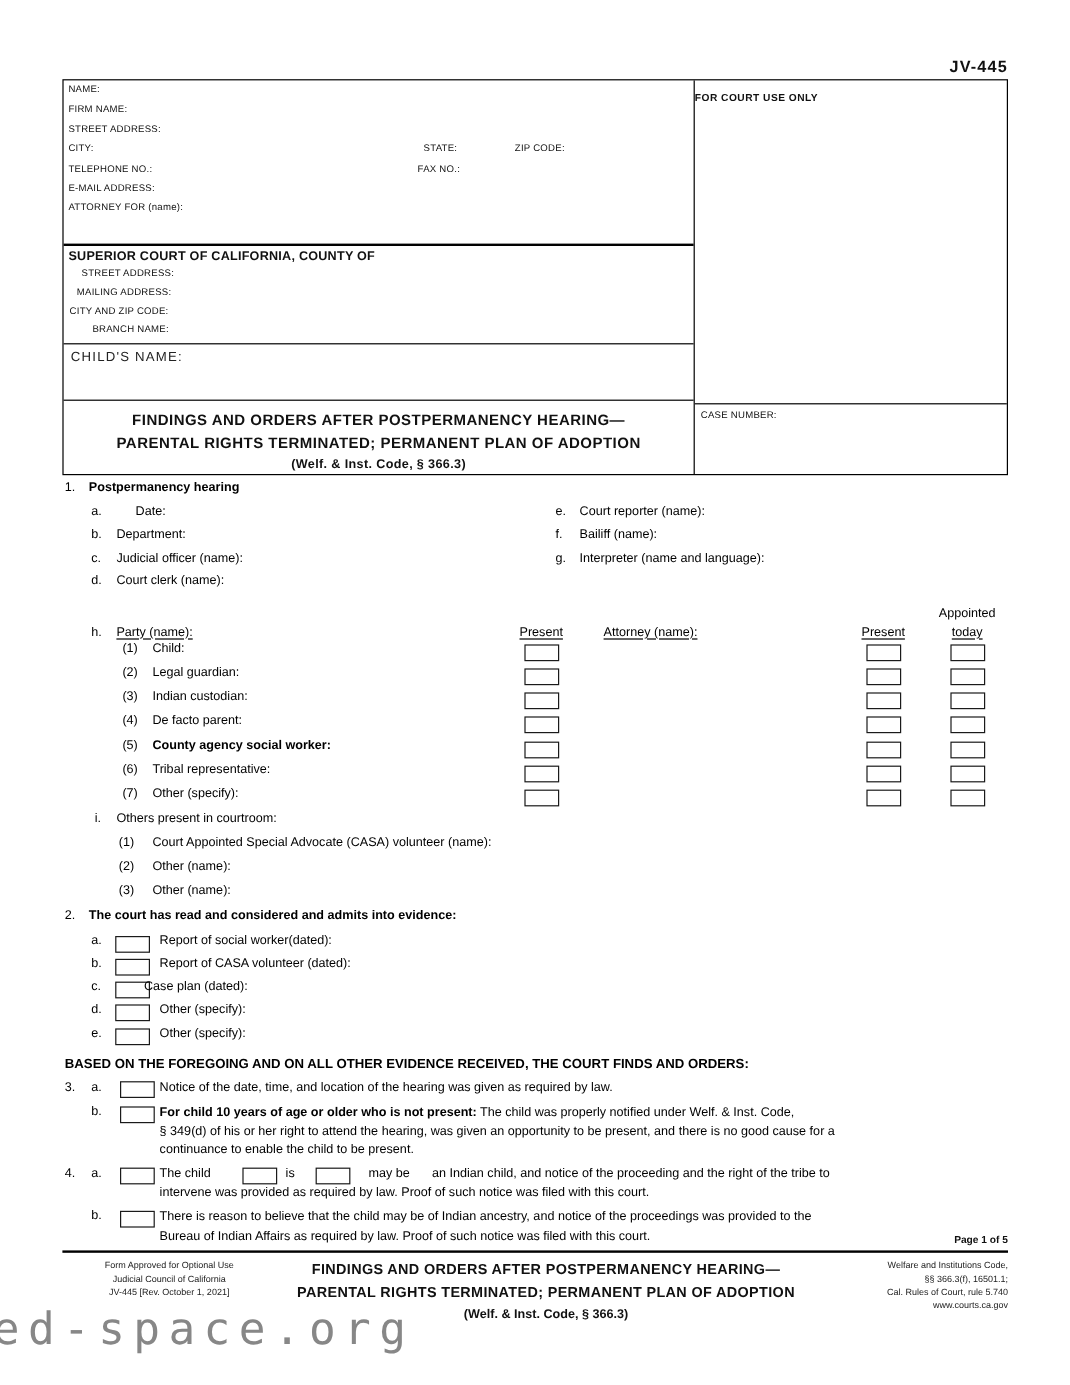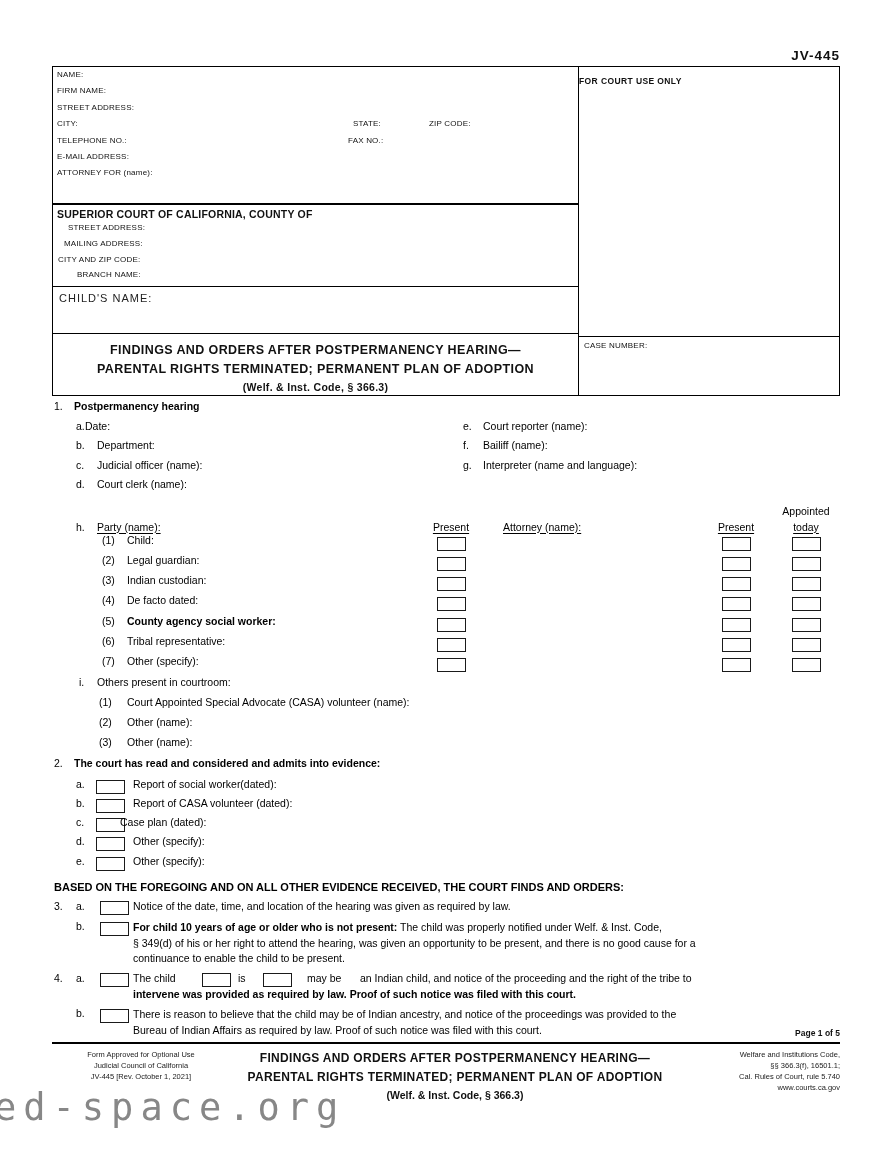--- a/index.html
+++ b/index.html
@@ -108,21 +108,21 @@
 
   <div class="body">
 
     <div class="row r-h1">
       <span class="ab" style="left:2px;">1.</span>
       <span class="ab b" style="left:22px;">Postpermanency hearing</span>
     </div>
 
     <div class="row r-f">
       <span class="ab" style="left:24px;">a.</span>
-      <span class="ab" style="left:33px;text-align:right;">Date:</span>
+      <span class="ab" style="left:61px;text-align:right;">Date:</span>
       <span class="ab" style="left:411px;">e.</span>
       <span class="ab" style="left:431px;">Court reporter (name):</span>
     </div>
     <div class="row r-f">
       <span class="ab" style="left:24px;">b.</span>
       <span class="ab" style="left:45px;">Department:</span>
       <span class="ab" style="left:411px;">f.</span>
       <span class="ab" style="left:431px;">Bailiff (name):</span>
     </div>
     <div class="row r-f">
@@ -162,21 +162,21 @@
     </div>
     <div class="row r-p">
       <span class="ab" style="left:50px;">(3)</span>
       <span class="ab" style="left:75px;">Indian custodian:</span>
       <span class="cb" style="left:385px;top:3px;"></span>
       <span class="cb" style="left:670px;top:3px;"></span>
       <span class="cb" style="left:740px;top:3px;"></span>
     </div>
     <div class="row r-p">
       <span class="ab" style="left:50px;">(4)</span>
-      <span class="ab" style="left:75px;">De facto dated:</span>
+      <span class="ab" style="left:75px;">De facto parent:</span>
       <span class="cb" style="left:385px;top:3px;"></span>
       <span class="cb" style="left:670px;top:3px;"></span>
       <span class="cb" style="left:740px;top:3px;"></span>
     </div>
     <div class="row r-p">
       <span class="ab" style="left:50px;">(5)</span>
       <span class="ab" style="left:75px;font-weight:bold;">County agency social worker:</span>
       <span class="cb" style="left:385px;top:3px;"></span>
       <span class="cb" style="left:670px;top:3px;"></span>
       <span class="cb" style="left:740px;top:3px;"></span>
@@ -266,21 +266,21 @@
     <div class="row" style="height:34px;margin-top:3px;">
       <span class="ab" style="left:2px;">4.</span>
       <span class="ab" style="left:24px;">a.</span>
       <span class="cb" style="left:48px;top:1px;"></span>
       <span class="ab" style="left:81px;">The  child</span>
       <span class="cb" style="left:150px;top:1px;"></span>
       <span class="ab" style="left:186px;">is</span>
       <span class="cb" style="left:211px;top:1px;"></span>
       <span class="ab" style="left:255px;">may be</span>
       <span class="ab" style="left:308px;">an Indian child, and notice of the proceeding and the right of the tribe to</span>
-      <span class="ab" style="left:81px;top:15.6px;font-weight:bold;">intervene was provided as required by law. Proof of such notice was filed with this court.</span>
+      <span class="ab" style="left:81px;top:15.6px;">intervene was provided as required by law. Proof of such notice was filed with this court.</span>
     </div>
     <div class="row" style="height:36px;">
       <span class="ab" style="left:24px;top:1px;">b.</span>
       <span class="cb" style="left:48px;top:3px;"></span>
       <div class="textcol">
         <div>There is reason to believe that the child may be of Indian ancestry, and notice of the proceedings was provided to the</div>
         <div>Bureau of Indian Affairs as required by law. Proof of such notice was filed with this court.</div>
       </div>
     </div>
 

